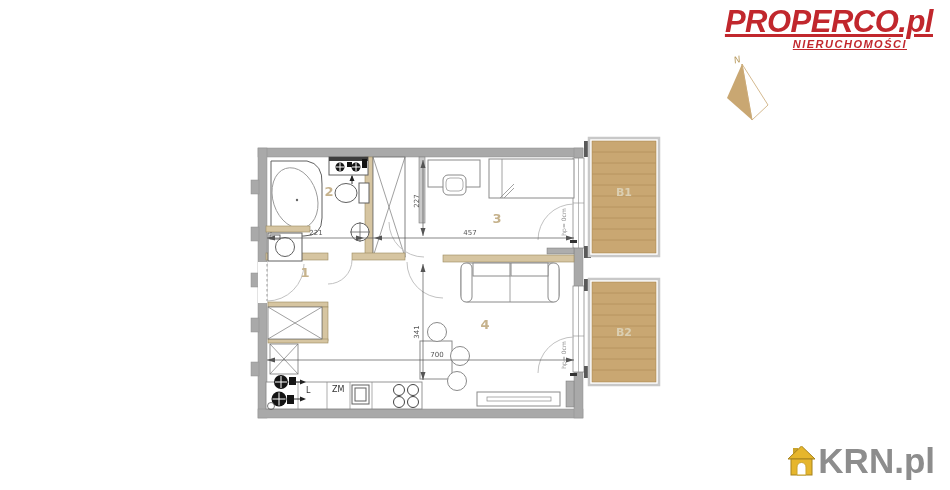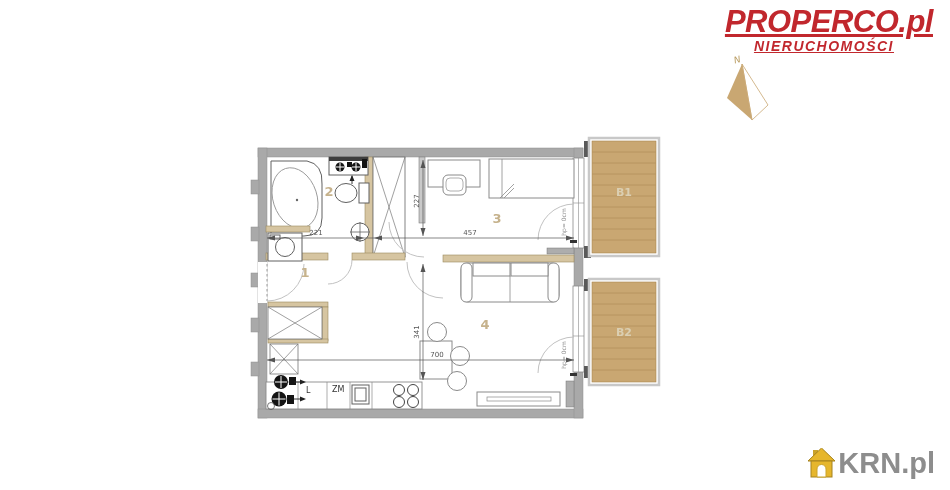--- a/index.html
+++ b/index.html
@@ -6,24 +6,24 @@
   body{
     width:950px;height:490px;position:relative;background:#ffffff;
     font-family:"Liberation Sans",sans-serif;overflow:hidden;
   }
   .plan-svg{position:absolute;left:0;top:0;width:950px;height:490px;}
   .logo{
     position:absolute;top:6px;right:17px;text-align:right;
     color:#c1272d;font-style:italic;font-weight:bold;line-height:1;text-decoration:underline;
   }
   .logo-main{font-size:31px;letter-spacing:-0.5px;}
-  .logo-sub{font-size:14px;letter-spacing:1.5px;margin-top:2px;margin-right:39px;}
+  .logo-sub{font-size:11px;letter-spacing:1.5px;margin-top:2px;margin-right:26px;}
   .krn{
     position:absolute;right:15px;bottom:12px;display:flex;align-items:center;gap:3px;
-    color:#8d8d8d;font-weight:bold;font-size:29px;line-height:1;
+    color:#8d8d8d;font-weight:bold;font-size:35px;line-height:1;
   }
   .krn svg{display:block;}
   text{font-family:"DejaVu Sans","Liberation Sans",sans-serif;}
   .dim{font-size:7px;fill:#555;}
   .roomnum{font-size:13px;fill:#c6b28c;font-weight:bold;}
   .balclbl{font-size:11px;fill:#dbcfb2;font-weight:bold;}
   .hpnote{font-size:6px;fill:#8a8a8a;}
   .kitlbl{font-size:8px;fill:#333;}
   .northlbl{font-size:9px;fill:#b89a5e;font-style:italic;}
   .furn{fill:#fff;stroke:#8a8a8a;stroke-width:1;}

